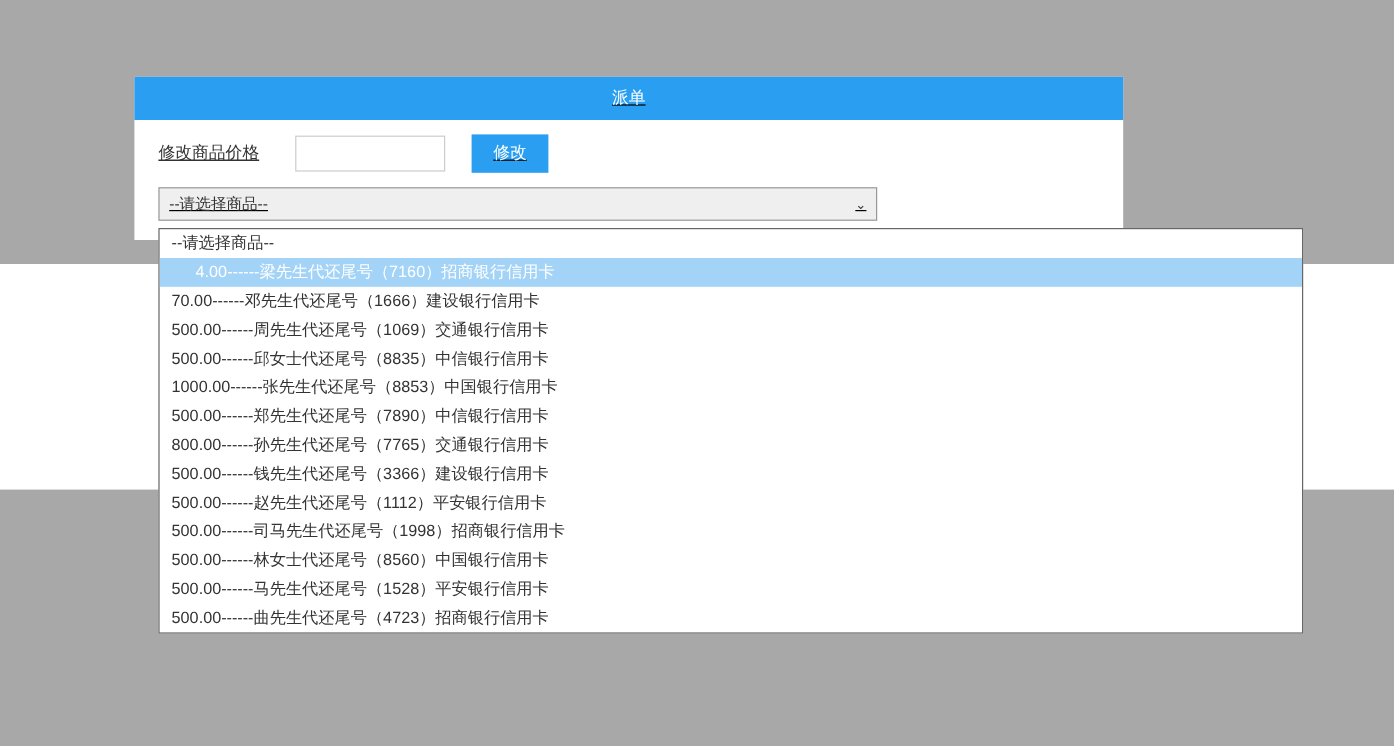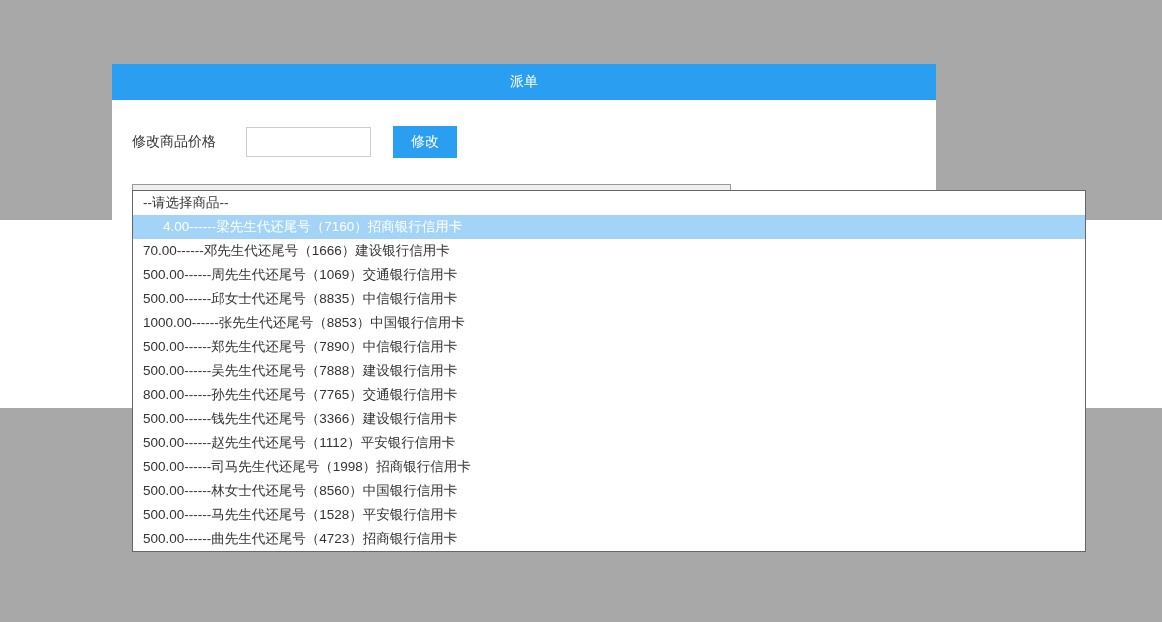--- a/index.html
+++ b/index.html
@@ -23,32 +23,33 @@
       right: 0;
       top: 220px;
       height: 188px;
     }
     .panel {
       position: absolute;
       left: 112px;
       top: 64px;
       width: 824px;
       background: #fff;
+      text-decoration: underline;
     }
     .panel-header {
       background: #2a9ff2;
       color: #fff;
       text-align: center;
       padding: 9px 0;
       font-size: 14px;
     }
     .form-row {
       display: flex;
       align-items: center;
-      padding: 26px 20px;
+      padding: 12px 20px;
     }
     .form-label {
       color: #333;
       font-size: 14px;
       margin-right: 30px;
     }
     .text-input {
       width: 125px;
       height: 30px;
       border: 1px solid #ccc;
@@ -145,21 +146,20 @@
 
 <div class="dropdown">
   <div class="dropdown-item">--请选择商品--</div>
   <div id="dropdown-items">
       <div class="dropdown-item highlighted">4.00------梁先生代还尾号（7160）招商银行信用卡</div>
       <div class="dropdown-item">70.00------邓先生代还尾号（1666）建设银行信用卡</div>
       <div class="dropdown-item">500.00------周先生代还尾号（1069）交通银行信用卡</div>
       <div class="dropdown-item">500.00------邱女士代还尾号（8835）中信银行信用卡</div>
       <div class="dropdown-item">1000.00------张先生代还尾号（8853）中国银行信用卡</div>
       <div class="dropdown-item">500.00------郑先生代还尾号（7890）中信银行信用卡</div>
-      <div class="dropdown-item">500.00------吴先生代还尾号（7888）建设银行信用卡</div>
       <div class="dropdown-item">800.00------孙先生代还尾号（7765）交通银行信用卡</div>
       <div class="dropdown-item">500.00------钱先生代还尾号（3366）建设银行信用卡</div>
       <div class="dropdown-item">500.00------赵先生代还尾号（1112）平安银行信用卡</div>
       <div class="dropdown-item">500.00------司马先生代还尾号（1998）招商银行信用卡</div>
       <div class="dropdown-item">500.00------林女士代还尾号（8560）中国银行信用卡</div>
       <div class="dropdown-item">500.00------马先生代还尾号（1528）平安银行信用卡</div>
       <div class="dropdown-item">500.00------曲先生代还尾号（4723）招商银行信用卡</div>
     </div>
 </div>
 

